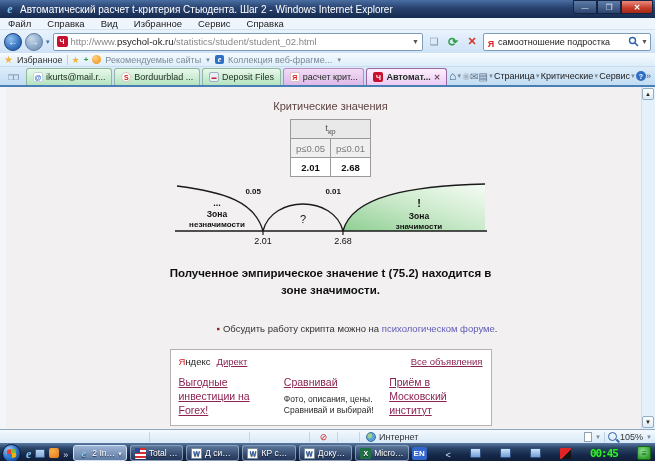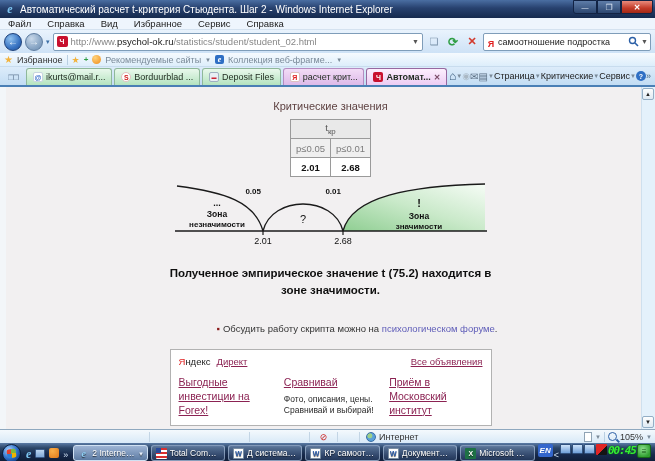--- a/index.html
+++ b/index.html
@@ -157,21 +157,21 @@
     text-shadow:0 1px 1px rgba(0,0,0,.7); white-space:nowrap; overflow:hidden; }
   .taskbtn.active { background:linear-gradient(#9db4d4,#5d7ba3); border-color:#cfe0f2; }
   .taskbtn .lbl { overflow:hidden; text-overflow:ellipsis; }
   .tbico { width:11px; height:11px; flex:0 0 auto; display:inline-flex; align-items:center; justify-content:center; border-radius:1px; }
   .tbico.ie::before { content:"e"; color:#8fd0f5; font:bold italic 10px "Liberation Serif",serif; }
   .tbico.tc { background:repeating-linear-gradient(180deg,#d83030 0 2px,#fff 2px 4px); position:relative; }
   .tbico.tc::before { content:""; position:absolute; left:0; top:0; width:5px; height:5px; background:#2a4a9a; }
   .tbico.word { background:#fff; border:1px solid #7a8ea2; } .tbico.word::before { content:"W"; color:#2a5caa; font-size:7px; font-weight:bold; }
   .tbico.excel { background:#1e7145; } .tbico.excel::before { content:"X"; color:#fff; font-size:7px; font-weight:bold; }
   .drop-w::before { content:"▾"; font-size:7px; color:#e5eefa; }
-  .tray { margin-left:auto; display:flex; gap:1px; padding-right:2px;font-style:italic; }
+  .tray { margin-left:auto; display:flex; align-items:center; gap:19px; padding-right:2px; }
   .lang-ind { width:15px; height:13px; background:#3366cc; border-radius:2px; color:#fff; font-size:8px; font-weight:bold;
     display:flex; align-items:center; justify-content:center; }
   .tray-chev::before { content:"<"; color:#cfe0f2; font-size:9px; }
   .tray-win { width:11px; height:10px; background:linear-gradient(#cfe4fa,#6f9fd8); border:1px solid #31517e; border-radius:1px; }
   .tray-red { width:11px; height:11px; border-radius:1px; background:linear-gradient(135deg,#e02424 0 55%,#141414 55%); }
   .clock { color:#33ee33; font-family:"DejaVu Sans Mono",monospace; font-weight:bold; font-size:11px;
     letter-spacing:-1px; text-shadow:0 0 2px #0a5a0a; }
   .cal-ico { width:14px; height:14px; border-radius:2px; background:radial-gradient(circle at 40% 35%,#8fe08f,#2f9f2f 75%);
     border:1px solid #176617; display:flex; align-items:center; justify-content:center; }
   .cal-ico::before { content:"≡"; color:#0e4d0e; font-size:8px; font-weight:bold; }

